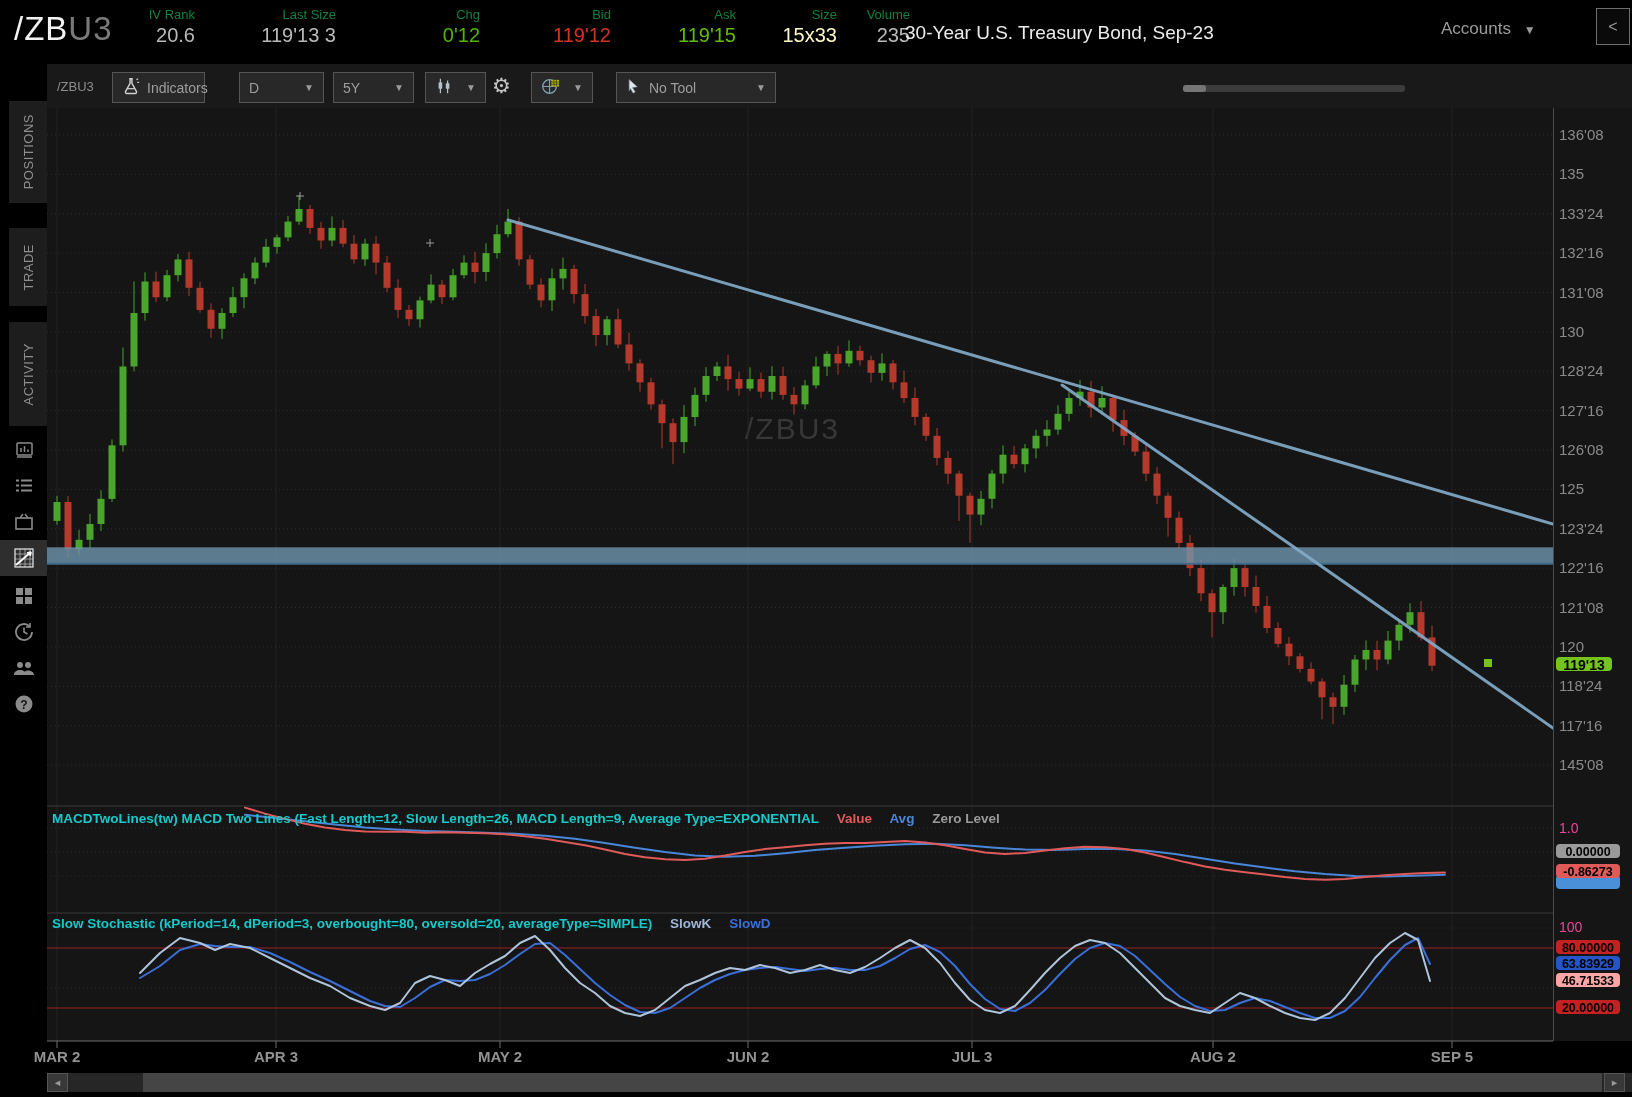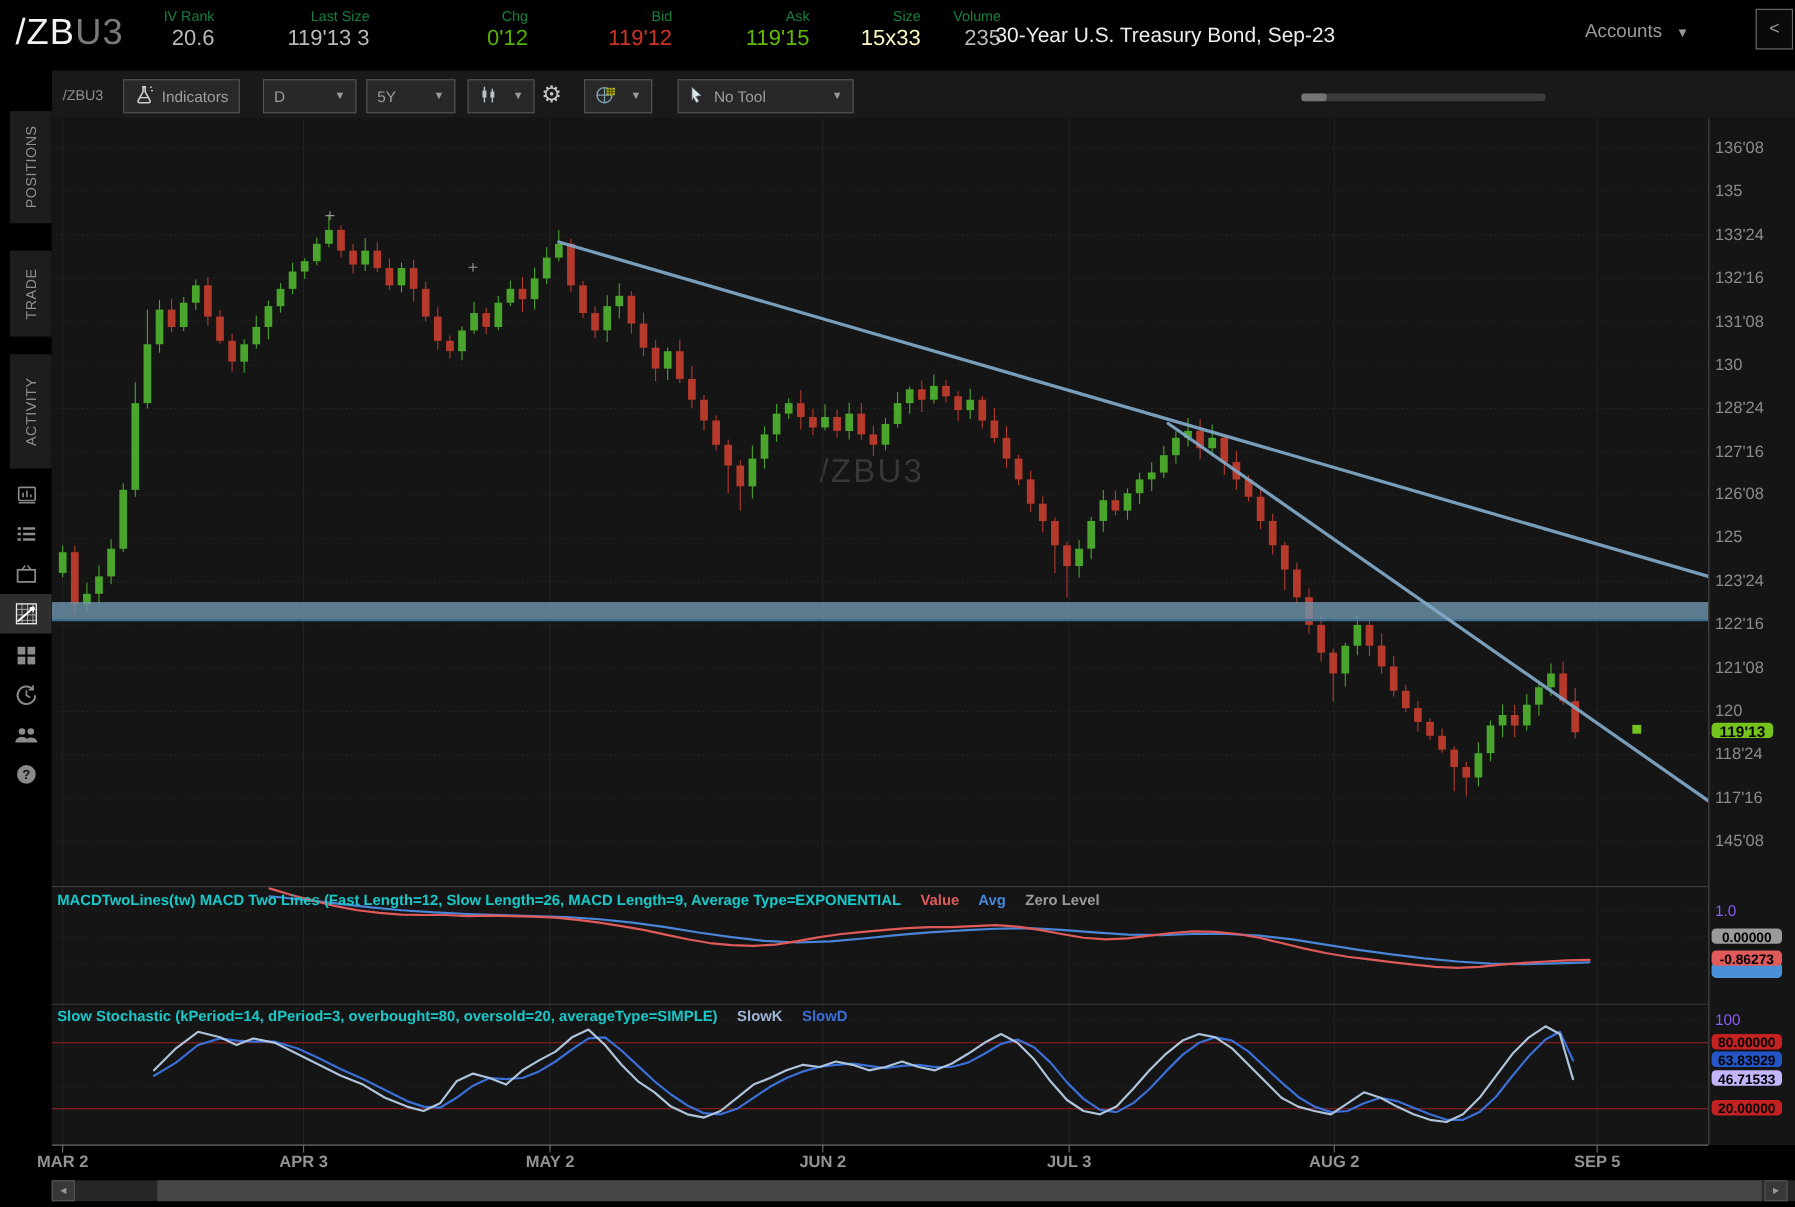--- a/index.html
+++ b/index.html
@@ -35,21 +35,21 @@
   #chart-svg{position:absolute;left:47px;top:108px;}
   .axis-line-v{position:absolute;left:1553px;top:108px;width:1px;height:933px;background:#4c4c4c;}
   .ptick{position:absolute;left:1559px;width:70px;font-size:15px;color:#8a8a8a;}
   .xlab{position:absolute;top:1048px;transform:translateX(-50%);font-size:15px;font-weight:700;color:#929292;}
   .watermark{position:absolute;left:745px;top:412px;font-size:30px;color:#3e3e3e;letter-spacing:2px;opacity:.85;}
   .study-label{position:absolute;left:52px;font-size:13.5px;font-weight:700;white-space:nowrap;}
   .study-label .t{color:#17c9c9;}
   .study-label .sep{display:inline-block;width:14px;}
   .badge{position:absolute;left:1556px;width:64px;height:14px;border-radius:4px;font-size:12.5px;
          font-weight:700;color:#000;text-align:center;line-height:17px;}
-  .axnum{position:absolute;left:1559px;font-size:14px;color:#8b5cf6;}
+  .axnum{position:absolute;left:1559px;font-size:14px;color:#ec4899;}
   
   .hscroll{position:absolute;left:47px;top:1073px;width:1585px;height:19px;background:#262626;}
   .hs-btn{position:absolute;top:0;width:21px;height:19px;background:#383838;border:1px solid #555;
           box-sizing:border-box;color:#999;font-size:11px;text-align:center;line-height:17px;cursor:pointer;}
   .hs-thumb{position:absolute;left:96px;top:0;width:1459px;height:19px;background:#454545;cursor:grab;}
 </style>
 </head>
 <body>
 
 <div id="app">
@@ -77,21 +77,21 @@
     <div class="accounts">
       <span>Accounts</span>
       <span style="font-size:12px;margin-left:8px;">▼</span>
     </div>
     <div class="collapse-btn"><span>&lt;</span></div>
   </div>
 
   <div class="toolbar">
     <div class="tsym">/ZBU3</div>
 
-    <div class="tbtn" style="left:65px;width:106px;text-align:center;">
+    <div class="tbtn" style="left:65px;width:93px;text-align:center;">
       <span>
         <svg width="18" height="18" viewBox="0 0 20 20">
             <path d="M8 2h4M9 2v5l-5 9a1.6 1.6 0 0 0 1.4 2.3h9.2A1.6 1.6 0 0 0 16 16l-5-9V2" stroke="#d0d0d0" stroke-width="1.6" fill="none"></path>
             <path d="M6 13h8" stroke="#d0d0d0" stroke-width="1.4"></path>
             <path d="M16 3l2-1M17 6h2" stroke="#d0d0d0" stroke-width="1.2"></path>
           </svg>
       </span>
       <span>Indicators</span>
     </div>
 
@@ -565,21 +565,21 @@
       <div class="xlab" style="left: 1452px;">SEP 5</div>
     </div>
 
   <div class="axnum" style="top:820px;">1.0</div>
   <div class="badge" id="b-macd-avg" style="background: rgb(74, 144, 217); top: 874.7px;"></div>
   <div class="badge" id="b-macd-zero" style="background: rgb(154, 154, 154); top: 843.5px;">0.00000</div>
   <div class="badge" id="b-macd-val" style="background: rgb(224, 90, 90); top: 864.206px;">-0.86273</div>
   <div class="axnum" style="top:919px;">100</div>
   <div class="badge" id="b-st-ob" style="background: rgb(196, 34, 34); top: 939.5px;">80.00000</div>
   <div class="badge" id="b-st-d" style="background: rgb(36, 86, 200); top: 955.661px;">63.83929</div>
-  <div class="badge" id="b-st-k" style="background: #c4b5fd; top: 972.785px;">46.71533</div>
+  <div class="badge" id="b-st-k" style="background: #fca5a5; top: 972.785px;">46.71533</div>
   <div class="badge" id="b-st-os" style="background: rgb(196, 34, 34); top: 999.5px;">20.00000</div>
   <div class="badge" id="b-price" style="width: 56px; font-size: 14px; top: 657.078px; background: rgb(116, 196, 29);">119'13</div>
 
   <div class="hscroll">
     <div class="hs-btn" style="left:0;"><span>◂</span></div>
     <div class="hs-thumb"></div>
     <div class="hs-btn" style="left:1557px;"><span>▸</span></div>
   </div>
 
 </div>

